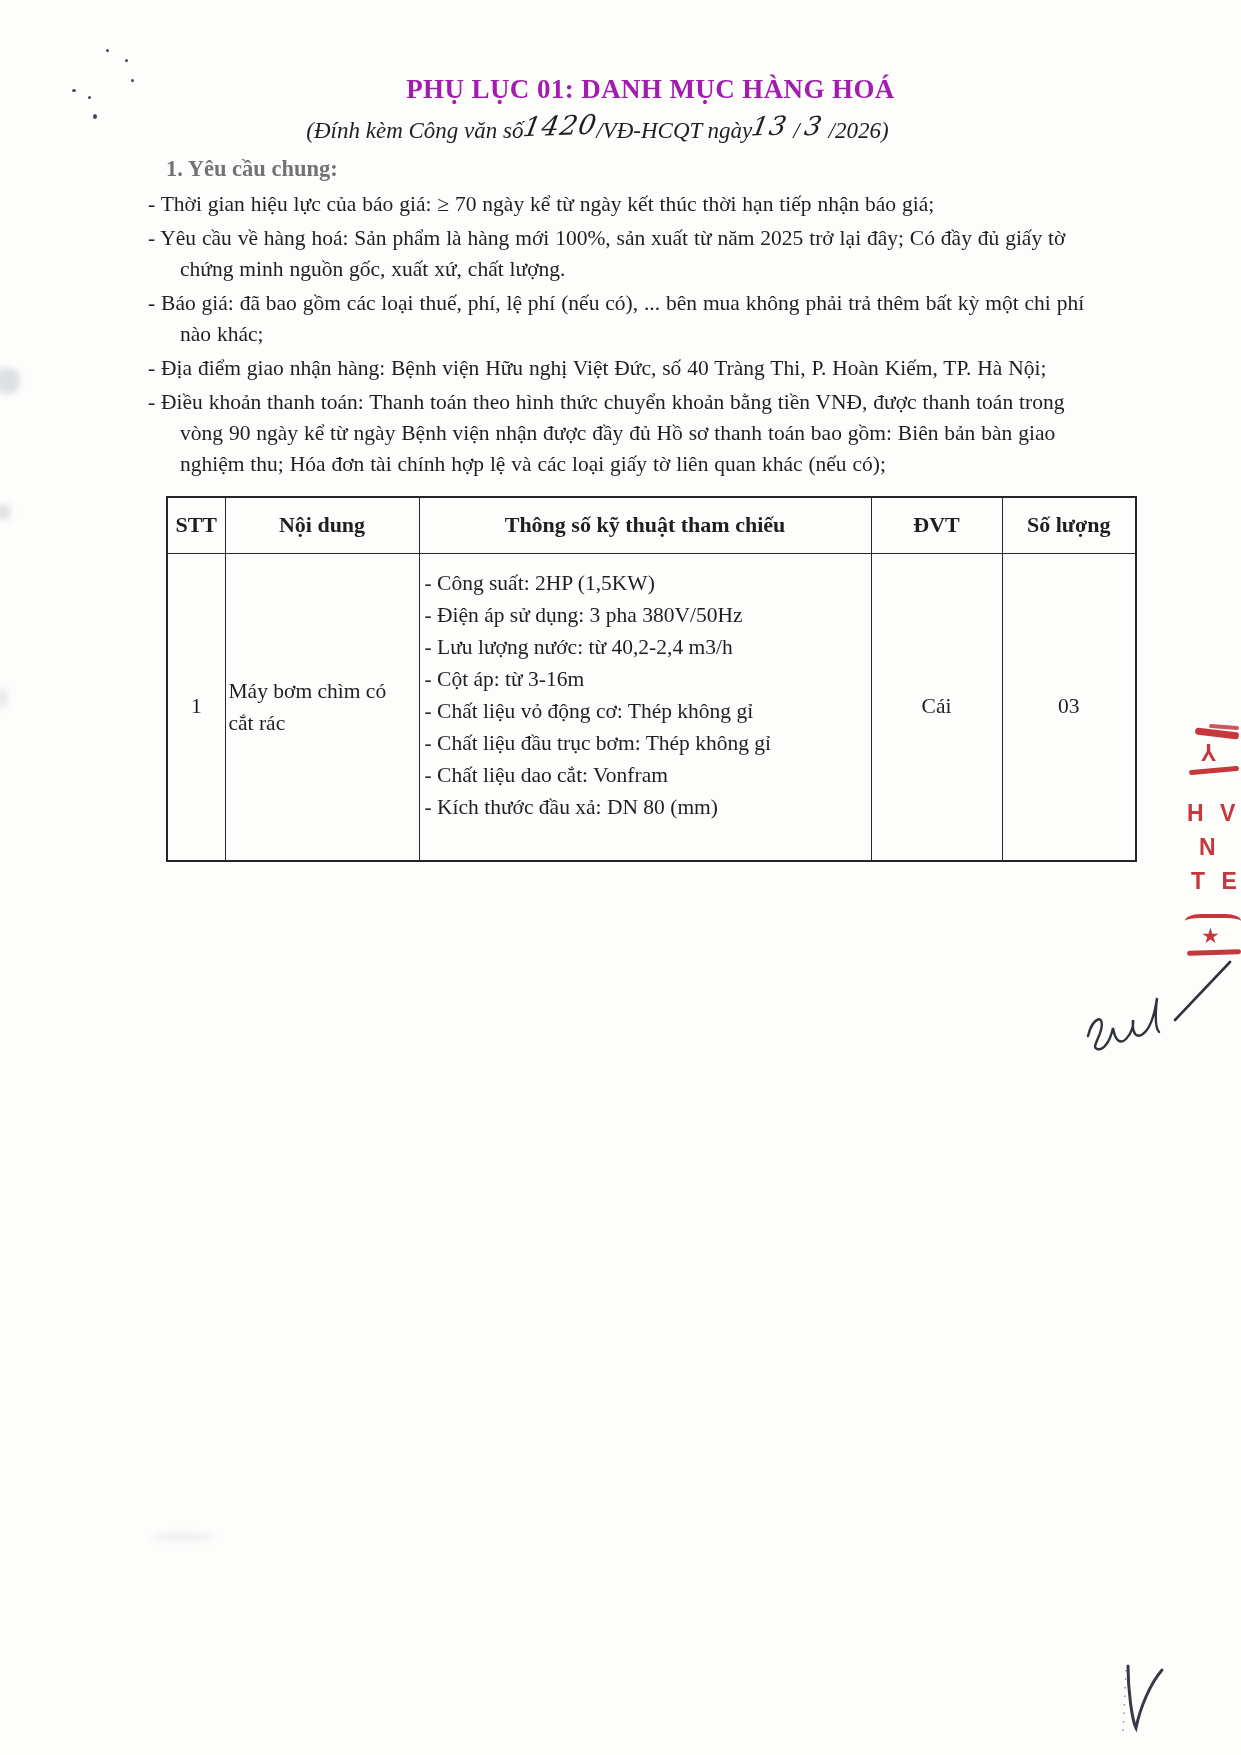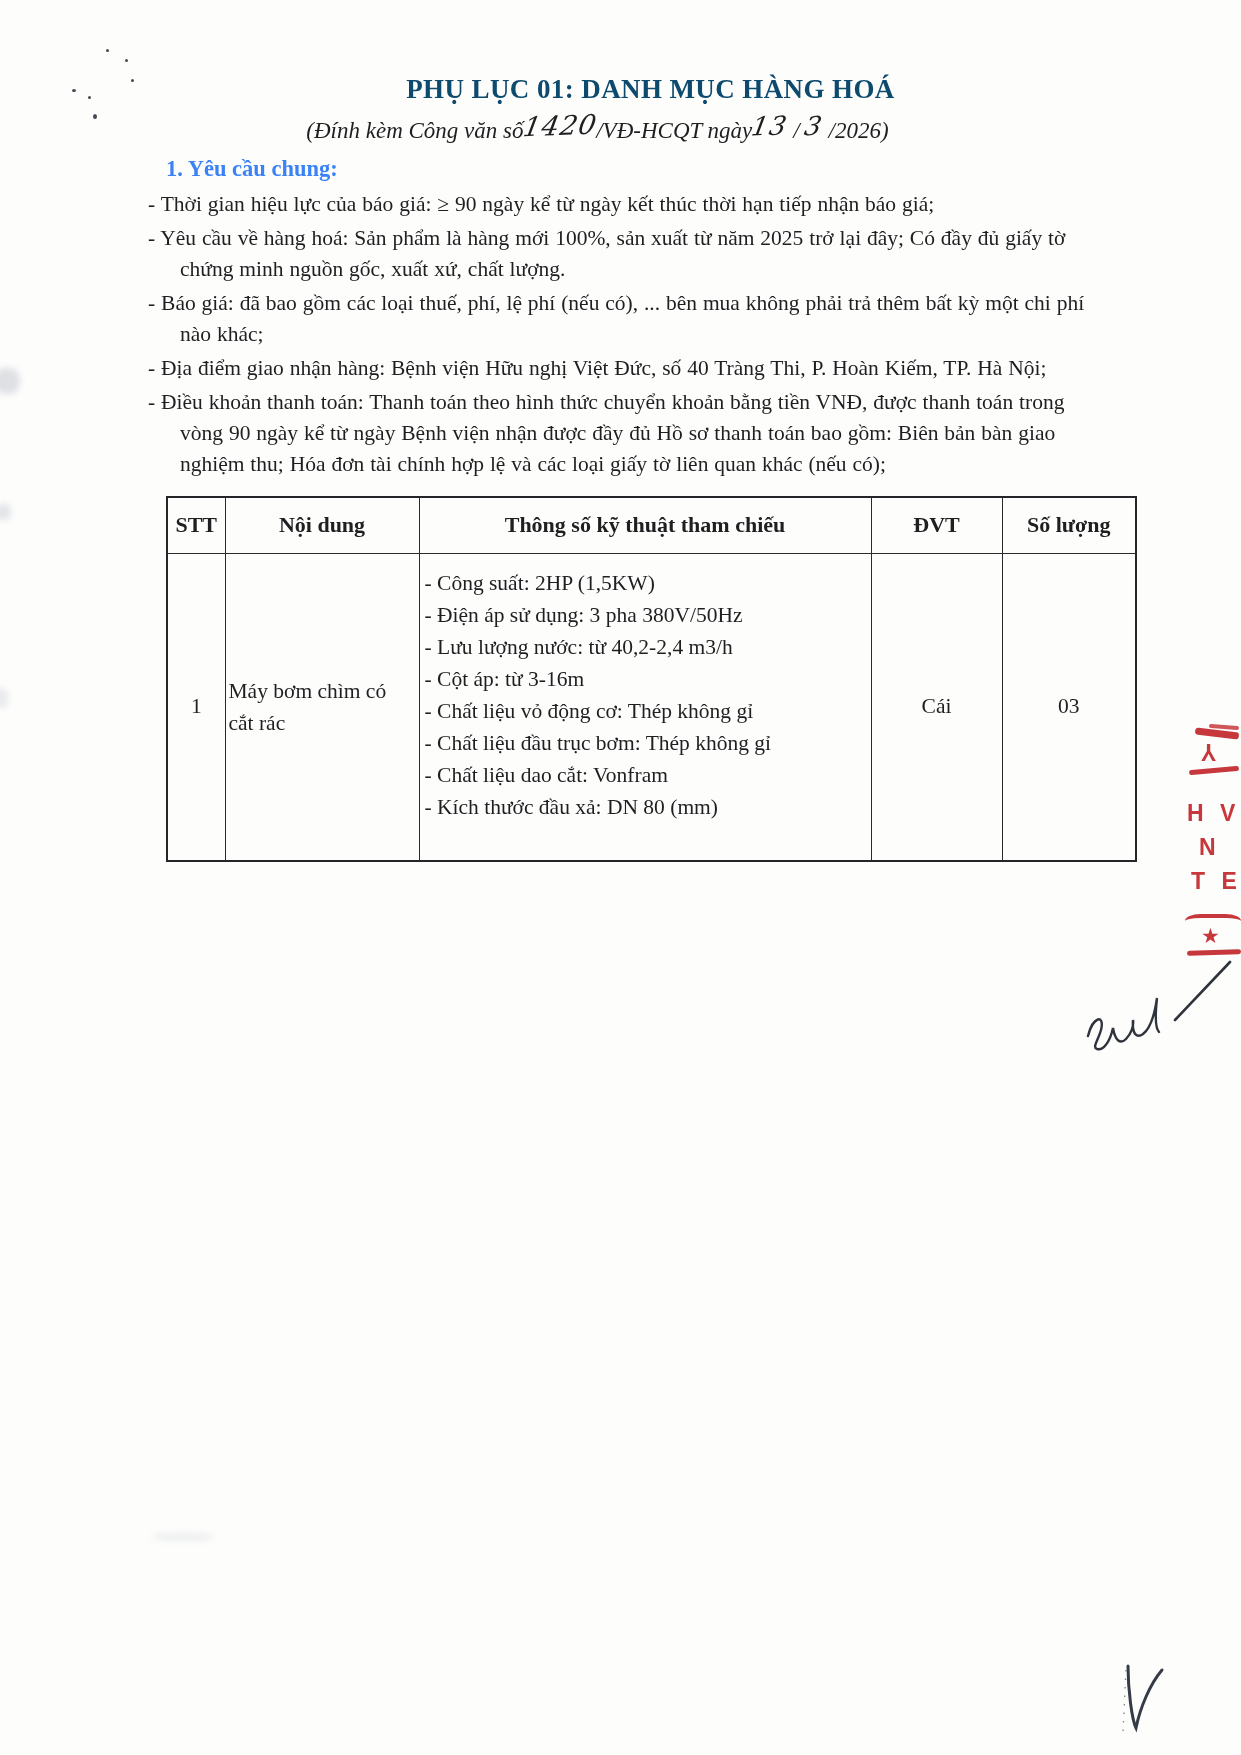--- a/index.html
+++ b/index.html
@@ -10,36 +10,36 @@
     font-family:"Liberation Serif", serif;
     color:#1f1f22;
     position:relative;
     overflow:hidden;
   }
   .content {
     position:absolute; left:148px; top:74px; width:957px;
   }
   .title {
     text-align:center; font-weight:bold; font-size:27px;
-    letter-spacing:.4px; margin:0 0 8px 48px; color:#0c4a6e;
+    letter-spacing:.4px; margin:0 0 8px 48px; color:#a21caf;
   }
   .subtitle {
     text-align:center; font-style:italic; font-size:23px;
     margin:0 0 6px -58px; white-space:nowrap;
   }
   .hand {
     display:inline-block; font-style:italic; font-size:27px;
     transform:skewX(-12deg) rotate(-2deg);
     position:relative; top:-3px; letter-spacing:1px;
     font-family:"DejaVu Serif", serif;
   }
   .hand.small { font-size:26px; }
   .heading {
     font-weight:bold; font-size:22.5px; line-height:30px;
-    margin:10px 0 5px 18px; color:#3b82f6;
+    margin:10px 0 5px 18px; color:#737373;
   }
   .heading.second { margin-top:12px; }
   .req {
     font-size:21.5px; line-height:31px;
     margin:0 0 3px 0; padding-left:32px; text-indent:-32px;
     word-spacing:.5px;
   }
   table.goods {
     margin:16px 0 0 18px; width:969px;
     border-collapse:collapse; table-layout:fixed;
@@ -103,21 +103,21 @@
 
   <div class="title">PHỤ LỤC 01: DANH MỤC HÀNG HOÁ</div>
 
   <div class="subtitle"><span>(Đính kèm Công văn số</span><span class="hand">1420</span><span>/VĐ-HCQT ngày</span><span class="hand small">13</span>
     <span>/</span>
     <span class="hand small">3</span>
     <span>/2026)</span></div>
 
   <div class="heading">1. Yêu cầu chung:</div>
 
-  <p class="req">- Thời gian hiệu lực của báo giá: ≥ 90 ngày kể từ ngày kết thúc thời hạn tiếp nhận báo giá;</p>
+  <p class="req">- Thời gian hiệu lực của báo giá: ≥ 70 ngày kể từ ngày kết thúc thời hạn tiếp nhận báo giá;</p>
   <p class="req">- Yêu cầu về hàng hoá: Sản phẩm là hàng mới 100%, sản xuất từ năm 2025 trở lại đây; Có đầy đủ giấy tờ chứng minh nguồn gốc, xuất xứ, chất lượng.</p>
   <p class="req">- Báo giá: đã bao gồm các loại thuế, phí, lệ phí (nếu có), ... bên mua không phải trả thêm bất kỳ một chi phí nào khác;</p>
   <p class="req">- Địa điểm giao nhận hàng: Bệnh viện Hữu nghị Việt Đức, số 40 Tràng Thi, P. Hoàn Kiếm, TP. Hà Nội;</p>
   <p class="req">- Điều khoản thanh toán: Thanh toán theo hình thức chuyển khoản bằng tiền VNĐ, được thanh toán trong vòng 90 ngày kể từ ngày Bệnh viện nhận được đầy đủ Hồ sơ thanh toán bao gồm: Biên bản bàn giao nghiệm thu; Hóa đơn tài chính hợp lệ và các loại giấy tờ liên quan khác (nếu có);</p>
 
 
   <table class="goods">
     <colgroup>
       <col style="width:58px">
         <col style="width:194px">

